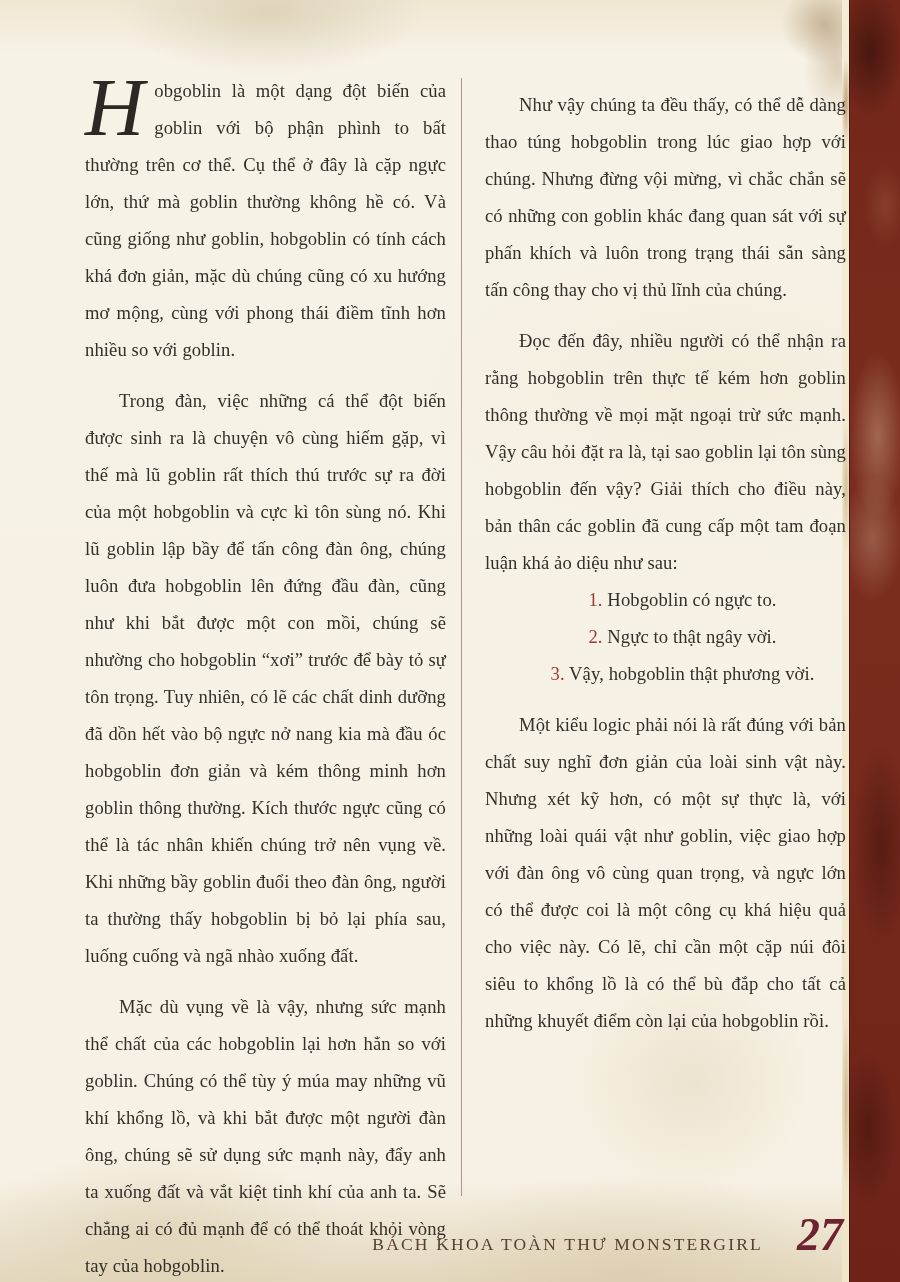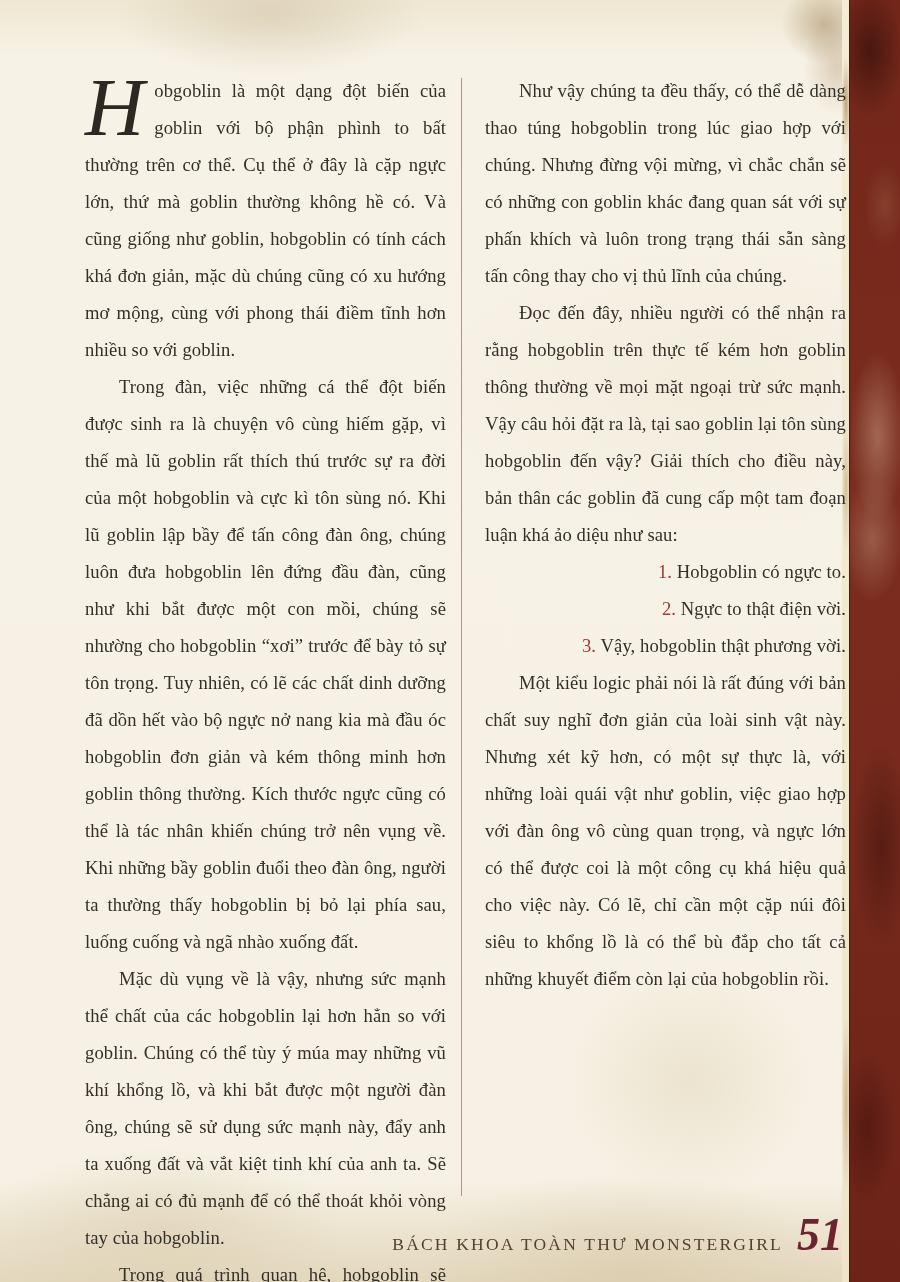--- a/index.html
+++ b/index.html
@@ -50,34 +50,34 @@
   
   .divider{position:absolute;left:461px;top:78px;width:1px;height:1118px;background:#b39391;}
   .col{
     position:absolute;top:72px;width:361px;
     font-size:18.6px;line-height:37px;color:#33302a;
     text-align:justify;letter-spacing:.1px;
   }
   .col-left{left:85px;}
   .col-right{left:485px;}
   .para{margin:0;}
-  .para.indent{text-indent:34px;}
+  .para.indent{text-indent:34px;margin-top:14px;}
   .dropcap{
     float:left;
     font-style:italic;
     font-size:82px;line-height:64px;
     padding:4px 10px 0 0;
     color:#2d2823;
   }
-  .syllogism-item{padding-left:34px;text-align:right;}
+  .syllogism-item{padding-left:34px;text-align:center;}
   .syllogism-item .num{color:#9c3a36;}
   
   .footer{
     position:absolute;right:57px;top:1212px;
-    display:flex;align-items:baseline;gap:14px;
+    display:flex;align-items:baseline;gap:34px;
   }
   .footer-title{
     font-size:17.5px;letter-spacing:2.2px;color:#55412e;
     white-space:nowrap;
   }
   .page-number{
     font-style:italic;font-weight:bold;
     font-size:46px;color:#6d2430;line-height:1;
   }
 </style>
@@ -104,28 +104,28 @@
   <div class="col col-right">
     <p class="para indent">Như vậy chúng ta đều thấy, có thể dễ dàng thao túng hobgoblin trong lúc giao hợp với chúng. Nhưng đừng vội mừng, vì chắc chắn sẽ có những con goblin khác đang quan sát với sự phấn khích và luôn trong trạng thái sẵn sàng tấn công thay cho vị thủ lĩnh của chúng.</p>
     <p class="para indent">Đọc đến đây, nhiều người có thể nhận ra rằng hobgoblin trên thực tế kém hơn goblin thông thường về mọi mặt ngoại trừ sức mạnh. Vậy câu hỏi đặt ra là, tại sao goblin lại tôn sùng hobgoblin đến vậy? Giải thích cho điều này, bản thân các goblin đã cung cấp một tam đoạn luận khá ảo diệu như sau:</p>
 
     <div class="syllogism-item">
       <span class="num">1.</span>
       <span>Hobgoblin có ngực to.</span>
     </div>
     <div class="syllogism-item">
       <span class="num">2.</span>
-      <span>Ngực to thật điện vời.</span>
+      <span>Ngực to thật ngây vời.</span>
     </div>
     <div class="syllogism-item">
       <span class="num">3.</span>
       <span>Vậy, hobgoblin thật phương vời.</span>
     </div>
 
     <p class="para indent">Một kiểu logic phải nói là rất đúng với bản chất suy nghĩ đơn giản của loài sinh vật này. Nhưng xét kỹ hơn, có một sự thực là, với những loài quái vật như goblin, việc giao hợp với đàn ông vô cùng quan trọng, và ngực lớn có thể được coi là một công cụ khá hiệu quả cho việc này. Có lẽ, chỉ cần một cặp núi đôi siêu to khổng lồ là có thể bù đắp cho tất cả những khuyết điểm còn lại của hobgoblin rồi.</p>
   </div>
 
   <div class="footer">
     <span class="footer-title">BÁCH KHOA TOÀN THƯ MONSTERGIRL</span>
-    <span class="page-number">51</span>
+    <span class="page-number">27</span>
   </div>
 
 </div>
 
 </body></html>

